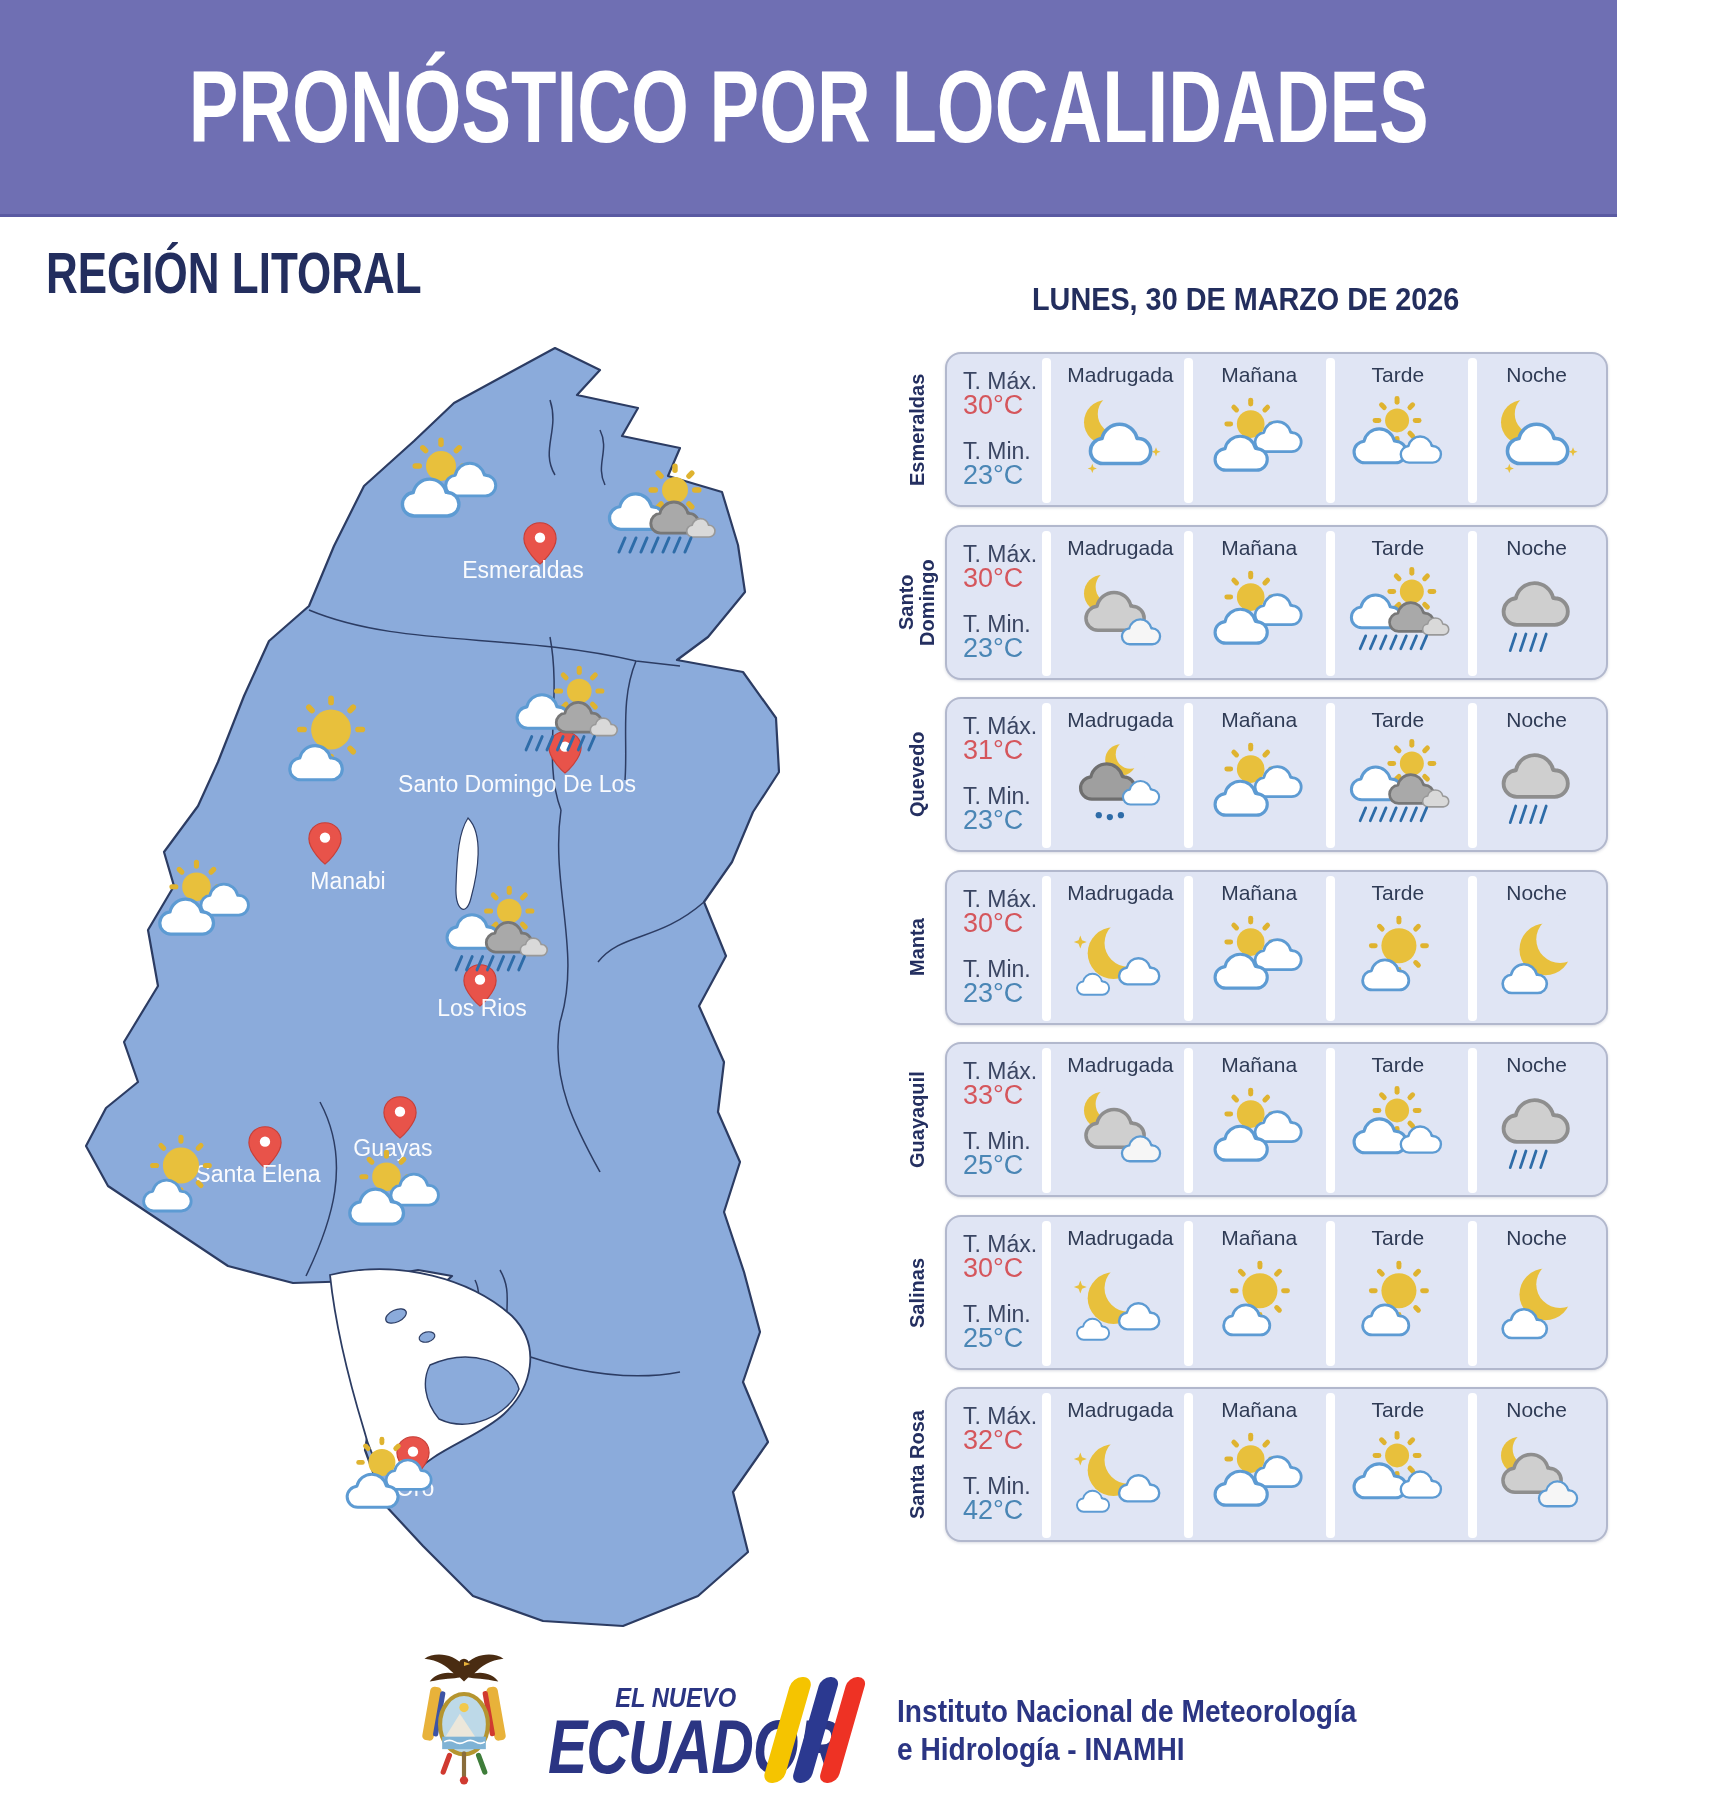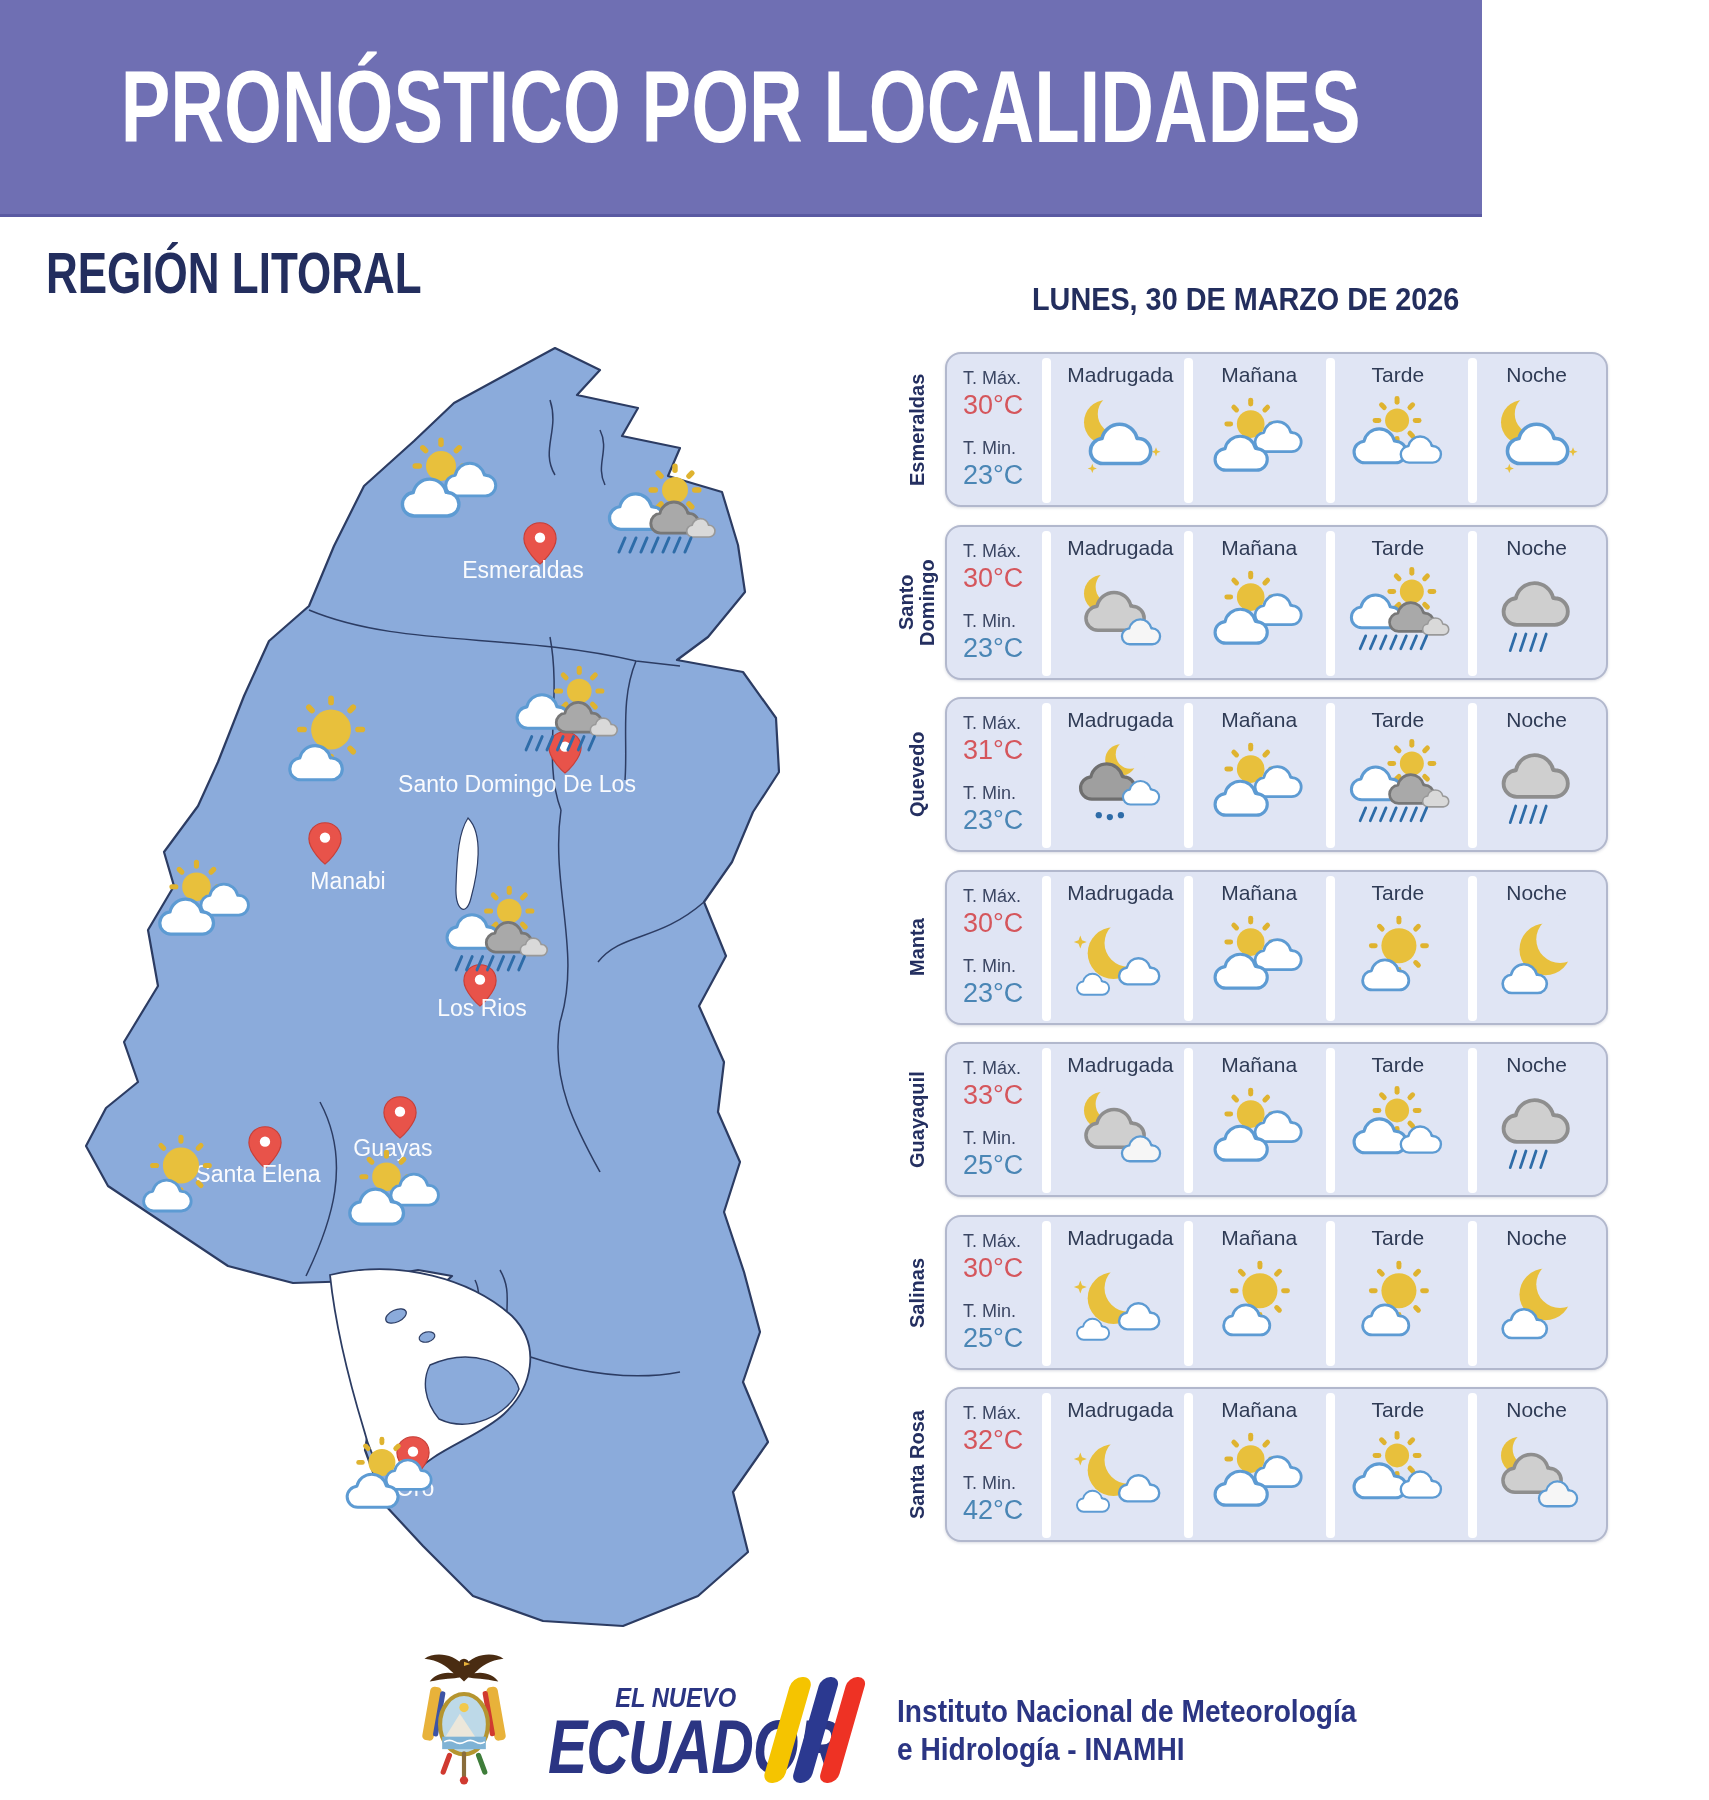--- a/index.html
+++ b/index.html
@@ -1,38 +1,38 @@
 <!DOCTYPE html>
 <html><head>
 <meta charset="utf-8">
 <style>
   html,body{margin:0;padding:0;background:#fff;}
   body{width:1709px;height:1800px;position:relative;overflow:hidden;
        font-family:"Liberation Sans",sans-serif;color:#232e5e;}
   
-  .banner{position:absolute;left:0;top:0;width:1482px;height:214px;
+  .banner{position:absolute;left:0;top:0;width:1617px;height:214px;
           display:flex;align-items:center;justify-content:center;
           border-bottom:3px solid #5a5aa2;}
   .banner h1{margin:0;color:#fff;font-size:80px;font-weight:bold;white-space:nowrap;
              transform:scale(.93,1.28);letter-spacing:0px;}
   
   .region-title{position:absolute;left:46px;top:240px;font-size:50px;font-weight:bold;
                 transform:scale(.88,1.15);transform-origin:left top;white-space:nowrap;}
   .date-line{position:absolute;left:1032px;top:282px;font-size:30px;font-weight:bold;
              transform:scale(.96,1.05);transform-origin:left top;white-space:nowrap;}
   
   #rows{position:absolute;left:945px;top:352px;width:664px;}
   .f-row{position:absolute;left:0;width:663px;height:155px;border-radius:16px;
          border:2px solid #b2b8cd;box-shadow:0 1px 3px rgba(40,50,90,.18);box-sizing:border-box;}
   .row-city{position:absolute;left:-54px;top:0;width:48px;height:100%;
             display:flex;align-items:center;justify-content:center;
             writing-mode:vertical-rl;transform:rotate(180deg);
             font-weight:bold;font-size:20px;line-height:1.04;color:#242f60;text-align:center;}
   .temp-col{position:absolute;left:0;top:0;width:95px;height:100%;}
-  .t-label{position:absolute;left:16px;font-size:18px;color:#3b4663;}
+  .t-label{position:absolute;left:16px;font-size:23px;color:#3b4663;}
   .t-max-l{top:14px;} .t-min-l{top:84px;}
   .t-val{position:absolute;left:16px;font-size:27px;font-weight:normal;}
   .t-max{top:36px;color:#d5565c;} .t-min{top:106px;color:#4a86b5;}
   .sep{position:absolute;top:4px;width:9px;height:145px;background:#fff;border-radius:4px;}
   .cols{position:absolute;left:104px;top:0;right:0;bottom:0;display:flex;}
   .p-col{flex:1;position:relative;text-align:center;}
   .p-head{margin-top:9px;font-size:21px;color:#2f3b55;font-weight:500;}
   .p-icon{position:absolute;left:50%;top:34px;transform:translateX(-50%);}
   
   #map{position:absolute;left:80px;top:340px;}

